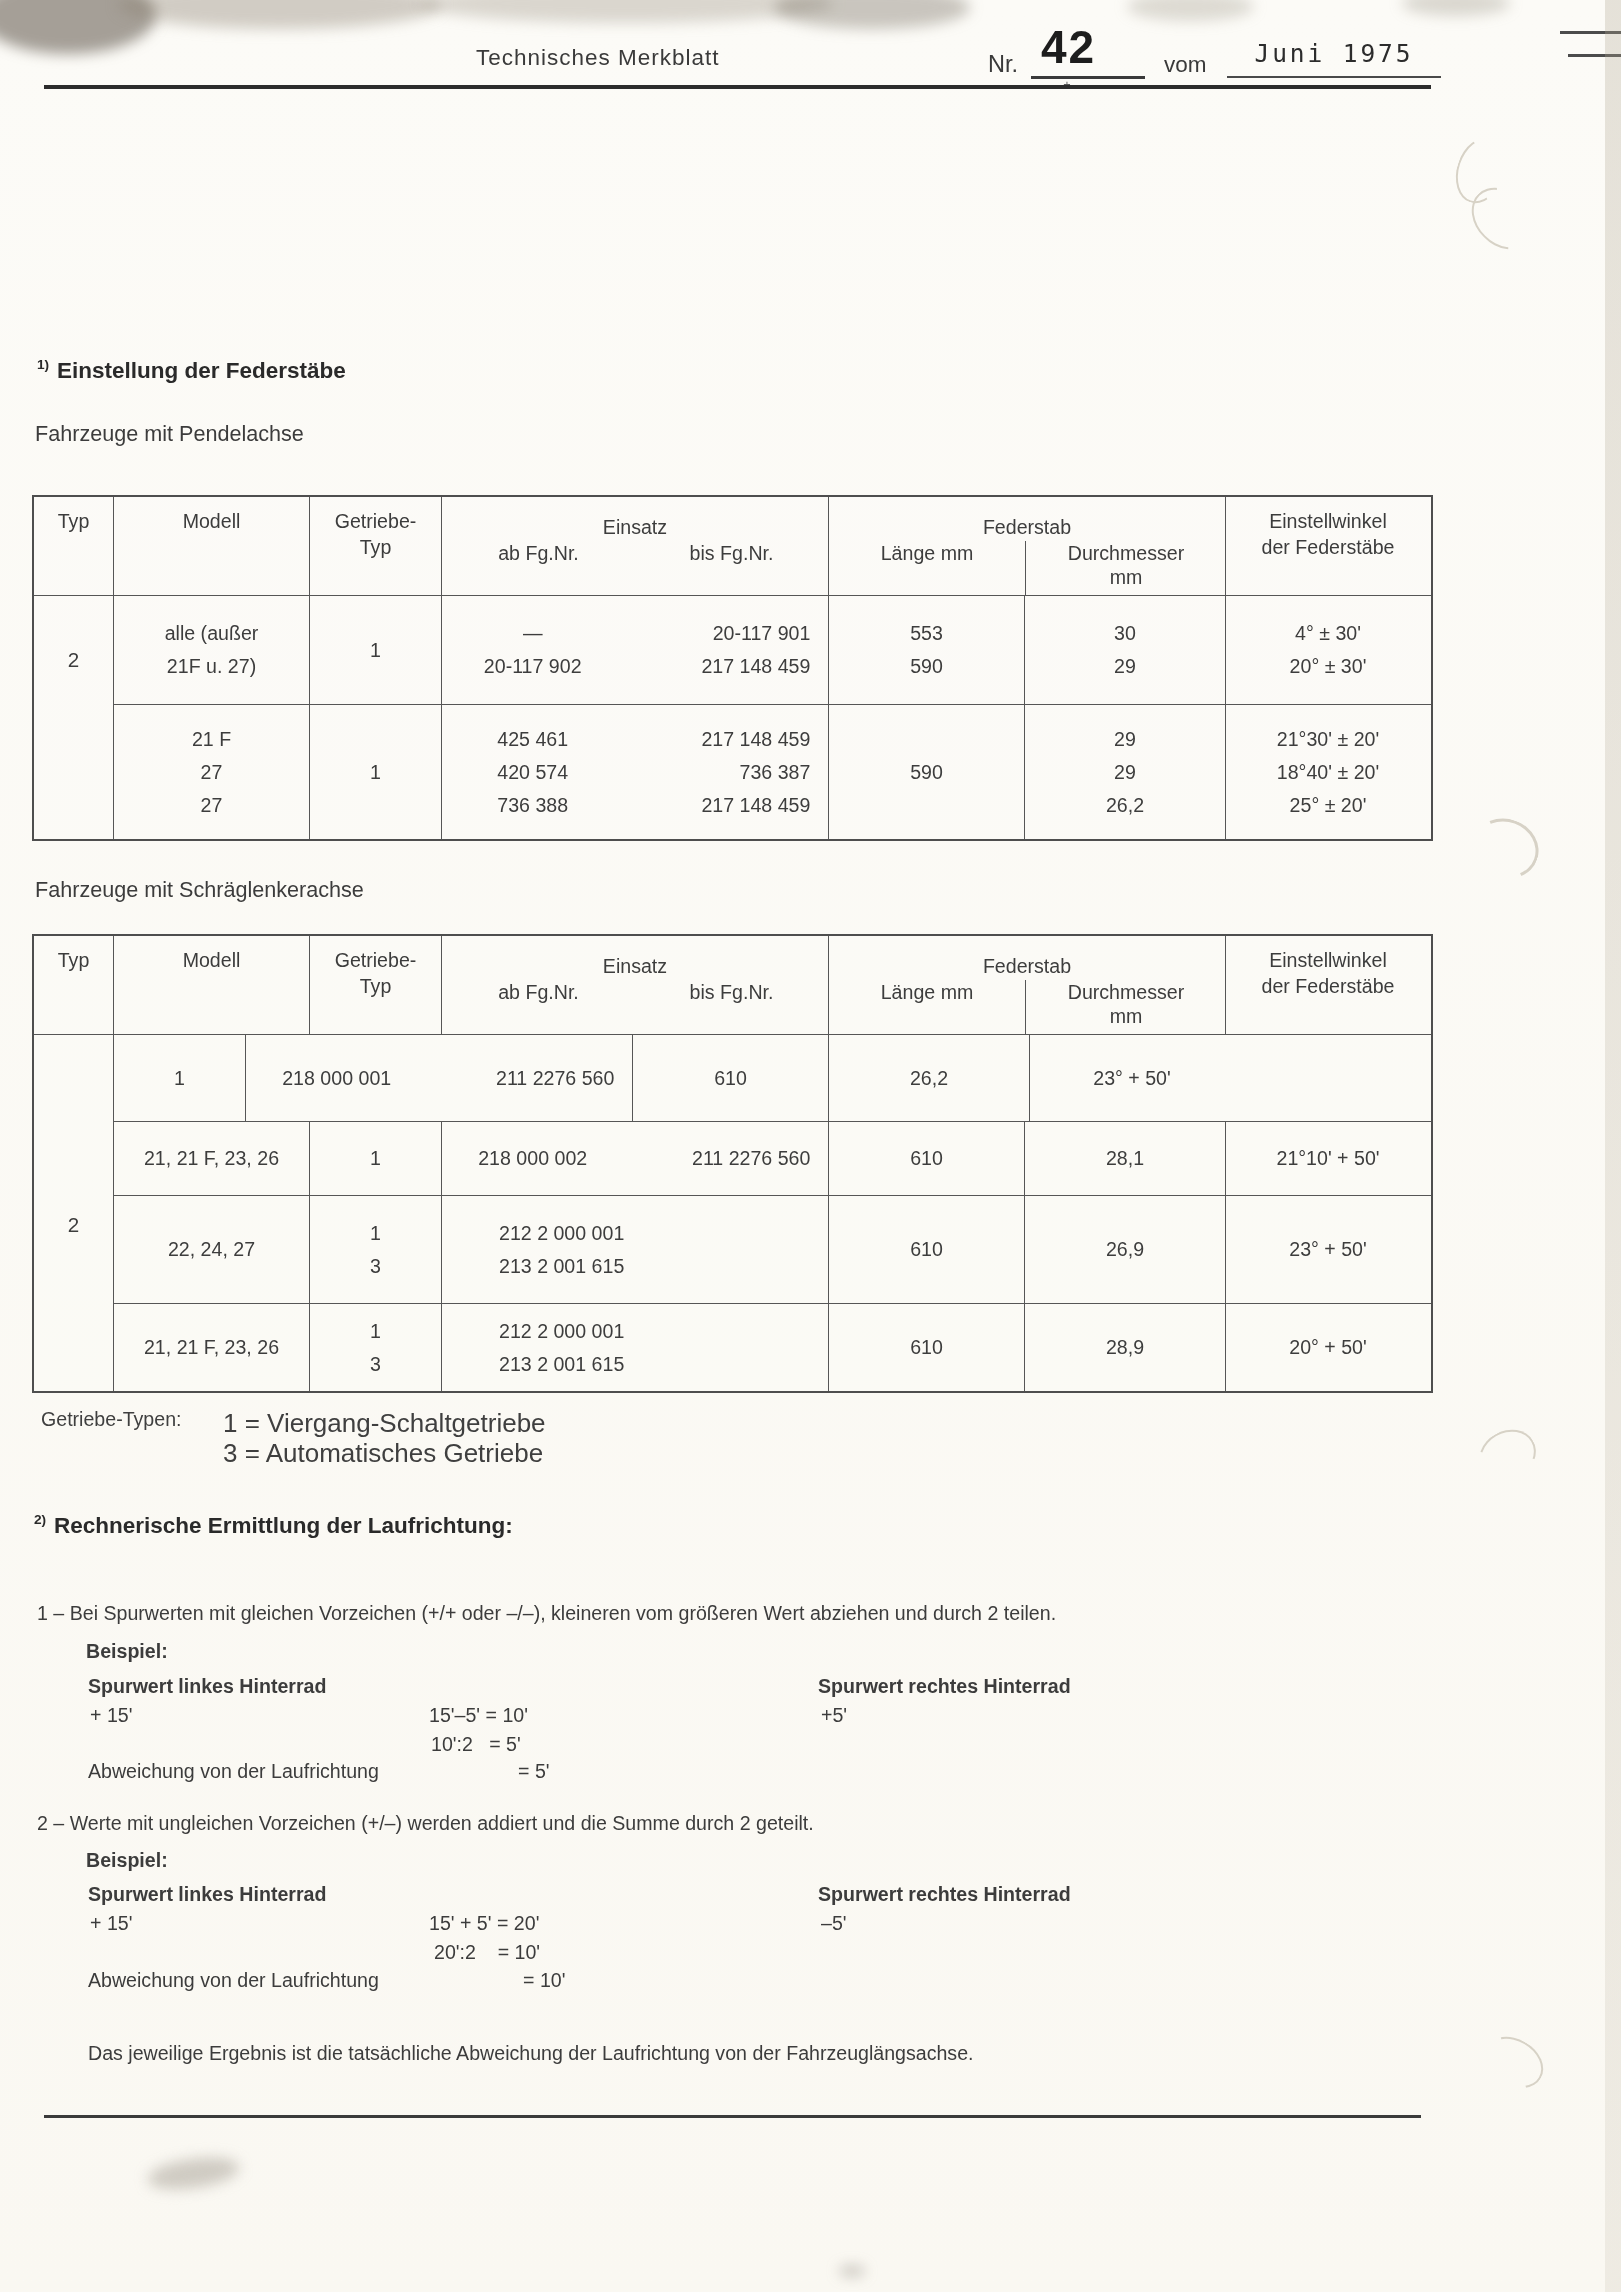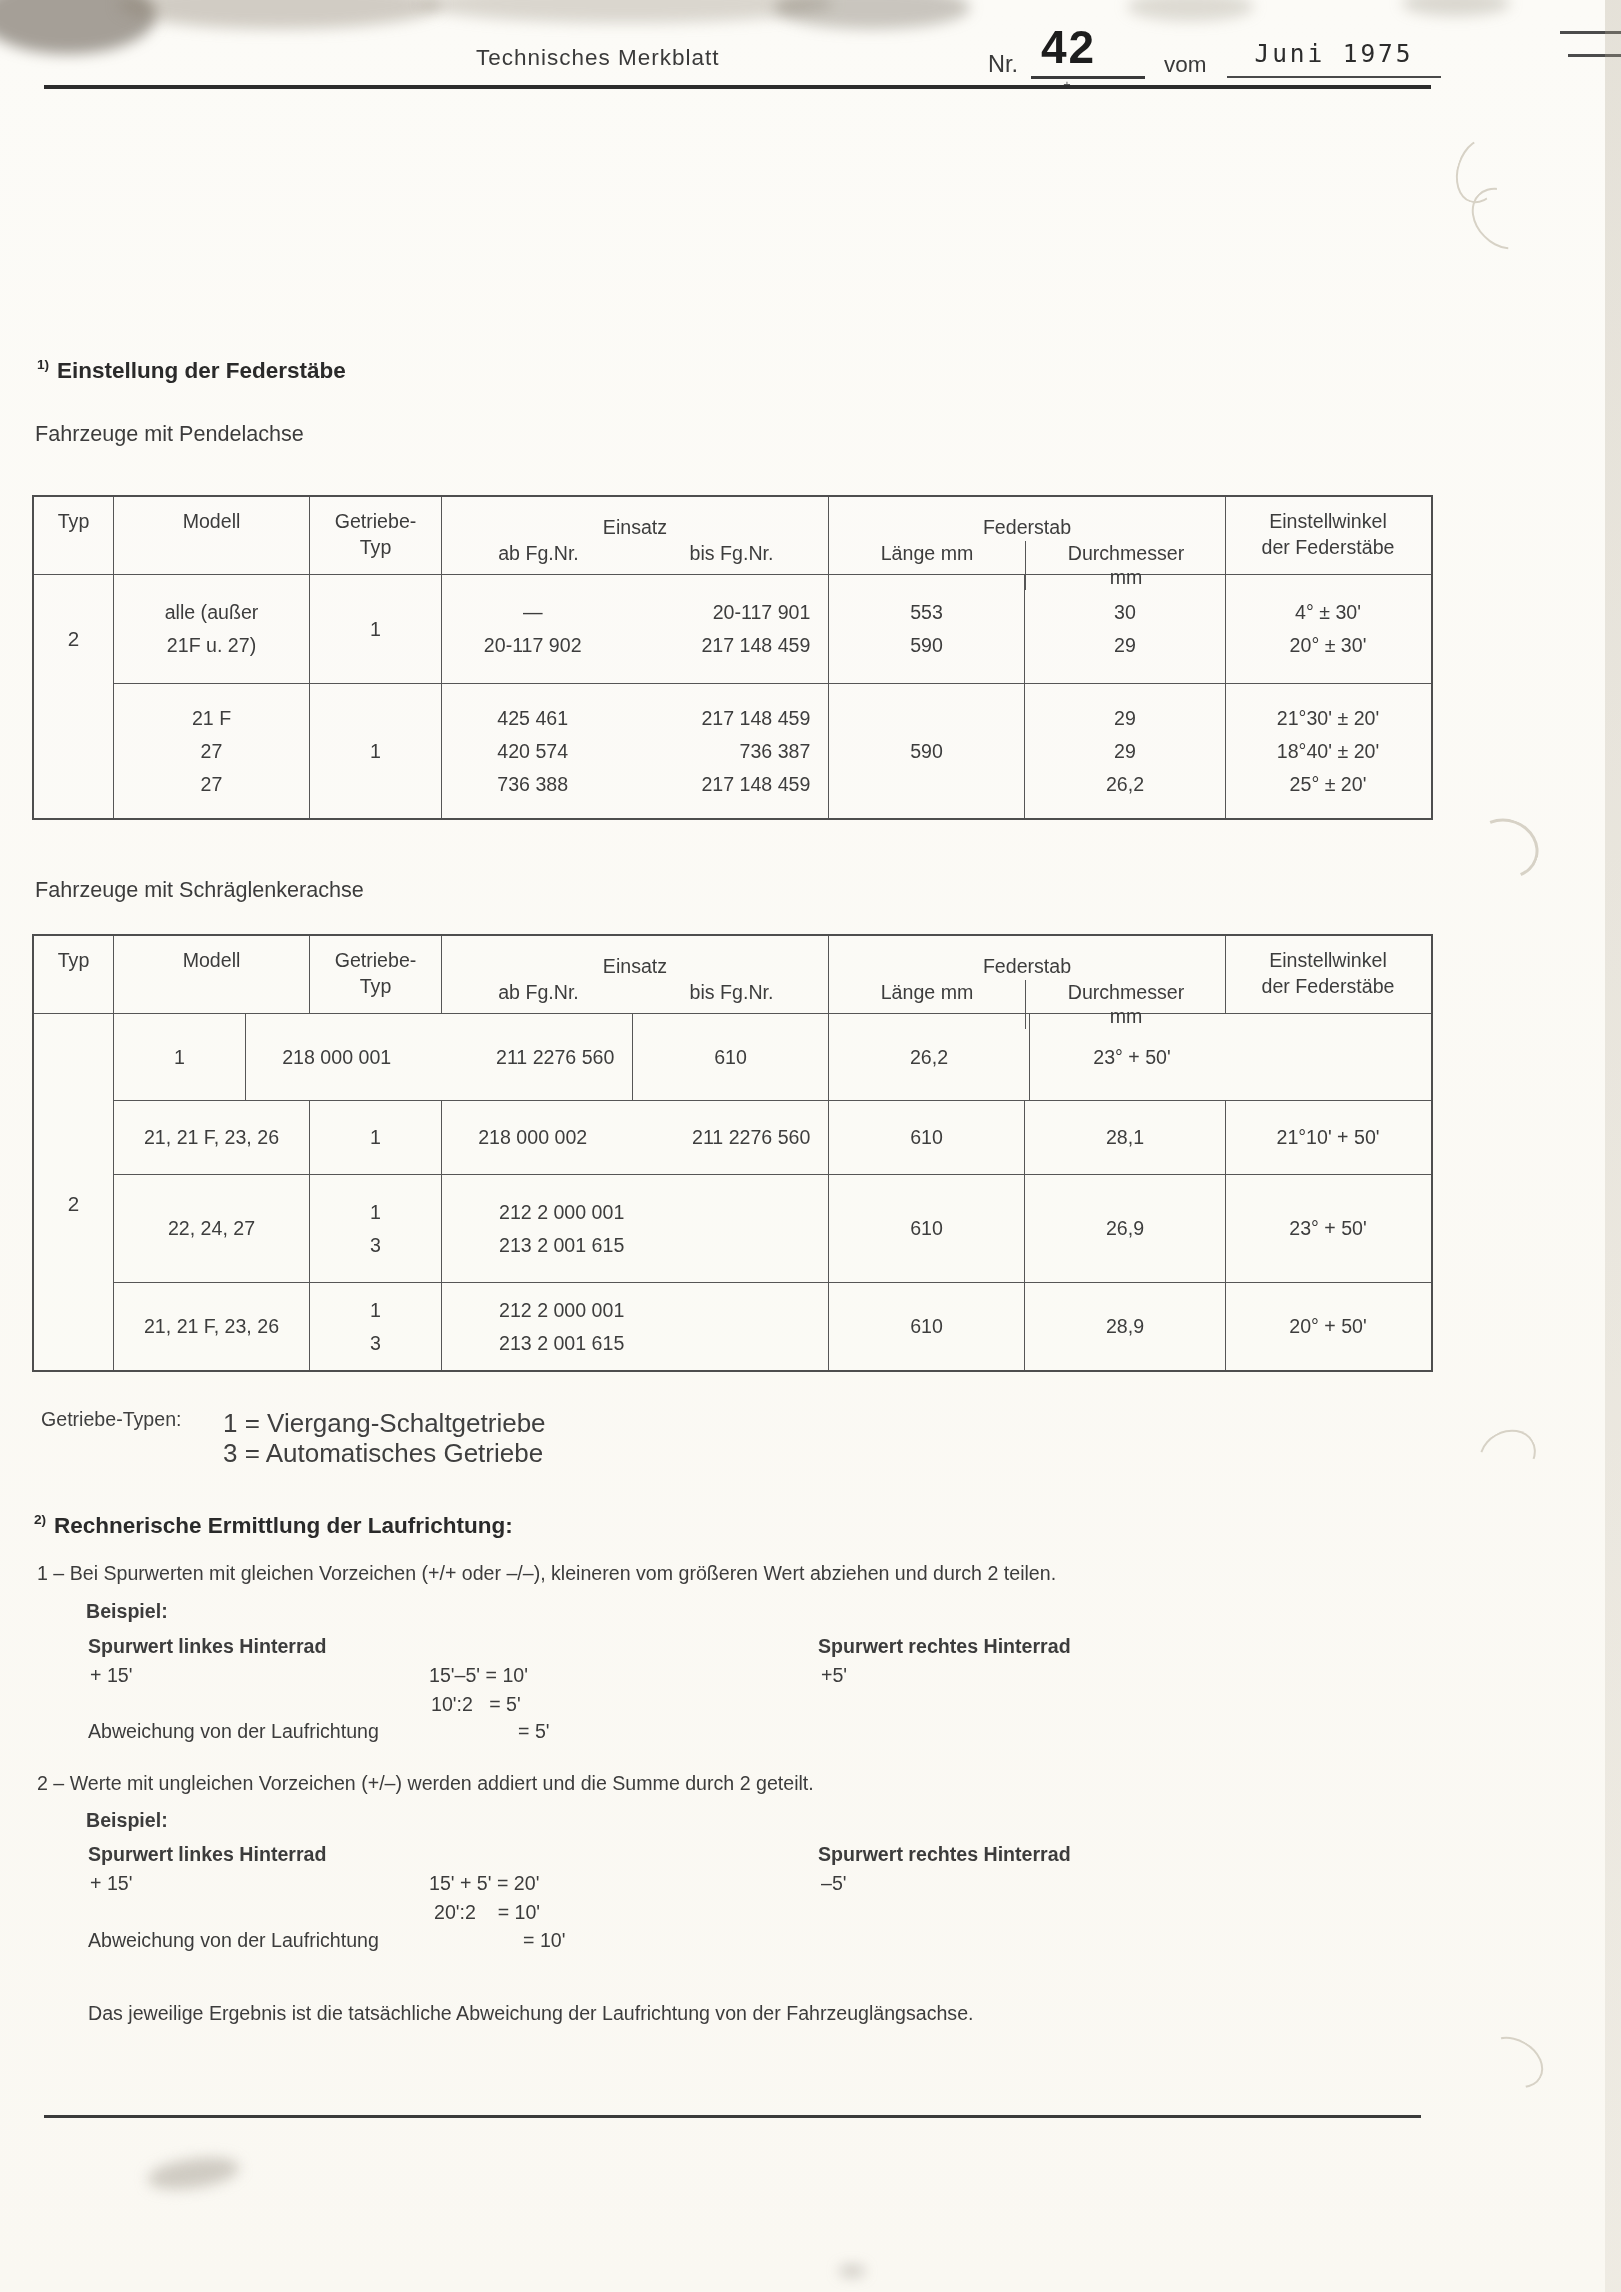--- a/index.html
+++ b/index.html
@@ -28,21 +28,21 @@
   .head-rule{position:absolute;left:44px;top:85px;width:1387px;height:3.9px;background:#2c2c2c;}
 
   
   .h-main{position:absolute;font-size:22.5px;font-weight:bold;color:#2a2a2a;}
   .h-main sup{font-size:13.7px;font-weight:bold;margin-right:7.8px;}
   .h-sub{position:absolute;font-size:21.6px;color:#3c3c3c;}
 
   
   .tbl{position:absolute;left:32px;width:1397px;border:2px solid #4e4e4e;box-sizing:content-box;
        font-size:19.6px;color:#3d3d3d;background:rgba(255,255,255,0.15);}
-  .thead{display:flex;height:78px;border-bottom:1px solid #565656;box-sizing:border-box;}
+  .thead{display:flex;height:99px;border-bottom:1px solid #565656;box-sizing:border-box;}
   .c{box-sizing:border-box;}
   .vb{border-right:1px solid #565656;}
   .w-typ{width:80px;}  .w-modell{width:196px;} .w-getr{width:132px;}
   .w-eins{width:387px;} .w-feder{width:397px;} .w-laen{width:196px;} .w-durch{width:201px;} .w-wink{width:204px;}
   .th{padding-top:10.8px;text-align:center;line-height:26.5px;font-size:19.6px;color:#3c3c3c;}
   .grp{display:flex;flex-direction:column;padding-top:17px;}
   .grp-title{text-align:center;line-height:26.5px;}
   .grp-sub{display:flex;flex:1;}
   .gs{flex:1;text-align:center;line-height:24.5px;box-sizing:border-box;}
   .gs-div{border-left:1px solid #565656;}
@@ -58,21 +58,21 @@
   .abv{width:47%;text-align:center;white-space:pre-line;line-height:33px;}
   .bisv{width:53%;text-align:right;padding-right:17.6px;white-space:pre-line;line-height:33px;box-sizing:border-box;}
   .eincomb{display:flex;align-items:center;justify-content:flex-start;text-align:left;
            padding-left:57px;white-space:pre-line;line-height:33px;box-sizing:border-box;}
   .typ-shift-up{padding-bottom:116px;}
   .typ-shift-dn{padding-top:23.5px;}
 
   
   .legend-label{position:absolute;left:41px;top:1408px;font-size:19.6px;}
   .legend-lines{position:absolute;left:223px;top:1408px;font-size:26px;line-height:30px;white-space:pre-line;}
-  .body-text{position:absolute;font-size:19.6px;color:#3c3c3c;}
+  .body-text{position:absolute;font-size:19.6px;color:#3c3c3c;margin-top:40px;}
   .calc{white-space:pre;}
   .final-rule{position:absolute;left:44px;top:2115px;width:1377px;height:2.9px;background:#3b3b3b;}
 </style>
 </head>
 <body>
 
 <div class="page">
 
   <div class="smudge" style="left:-19.6px;top:-24.5px;width:176px;height:78px;background:rgba(92,84,72,.55);"></div>
   <div class="smudge" style="left:118px;top:-17.6px;width:323px;height:47px;background:rgba(140,130,114,.38);"></div>

